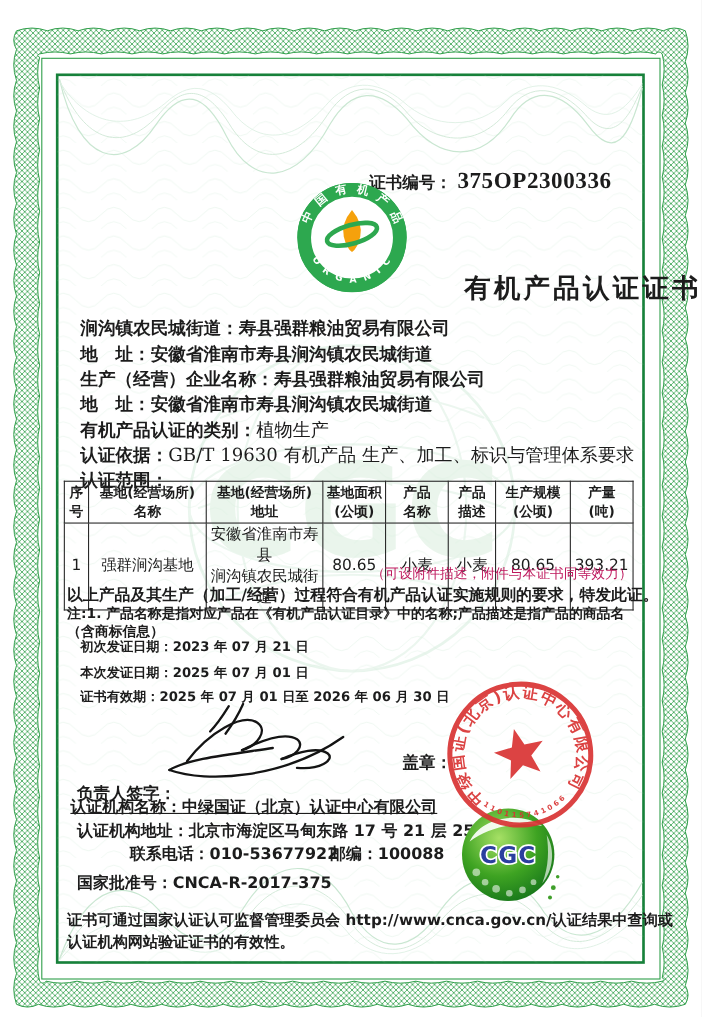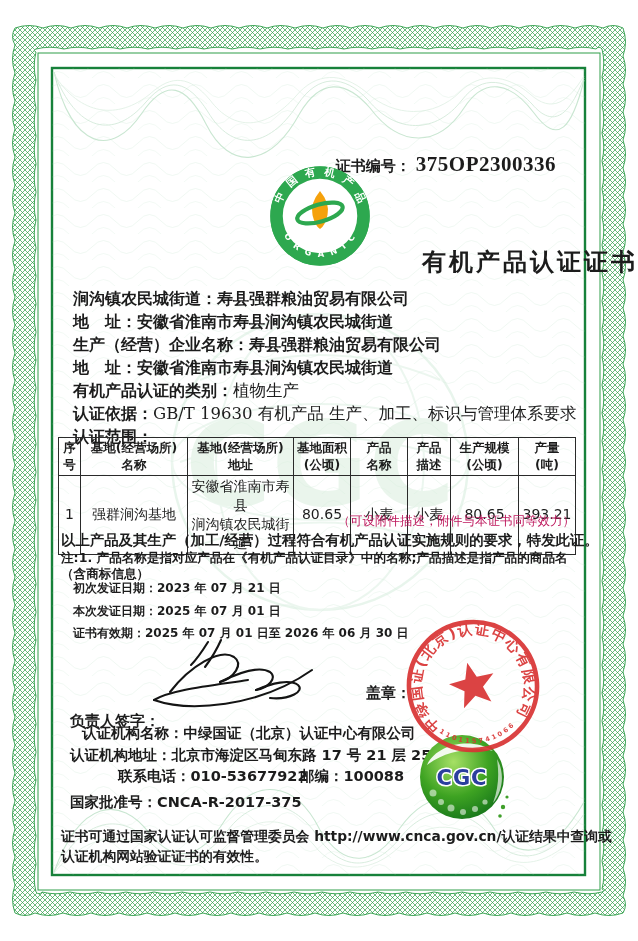--- a/index.html
+++ b/index.html
@@ -25,21 +25,21 @@
   table.scope th span{display:block;}
   .attach-note{right:63px;top:513px;font-size:12.5px;color:#be185d;white-space:nowrap;}
   .statement{left:61px;top:531px;width:525px;font-size:14.4px;font-weight:bold;white-space:nowrap;}
   .note1{left:61px;top:550px;font-size:12.6px;font-weight:bold;white-space:nowrap;}
   .note2{left:61px;top:566px;font-size:12.6px;font-weight:bold;}
   .dates{left:73px;top:577px;}
   .dates .dline{height:22.5px;line-height:22.5px;font-size:12px;font-weight:bold;white-space:nowrap;}
   .sign-label{left:70px;top:712px;font-size:15px;font-weight:bold;}
   .seal-label{left:366px;top:684px;font-size:15px;font-weight:bold;}
   .agency{font-size:14.5px;font-weight:bold;white-space:nowrap;}
-  .a-name{left:82px;top:724px;}
+  .a-name{left:64px;top:724px;text-decoration:underline;}
   .a-addr{left:70px;top:746px;}
   .a-phone{left:70px;top:767px;padding-left:48px;}
   .a-post{left:300px;top:767px;}
   .a-appr{left:70px;top:793px;}
   .f1{left:61px;top:828px;font-size:13.8px;font-weight:bold;white-space:nowrap;}
   .f2{left:61px;top:848px;font-size:13.8px;font-weight:bold;}
   .sig-svg{left:148px;top:636px;z-index:2;}
   .logo-svg{left:270px;top:166px;z-index:2;}
   .cgc-svg{left:415px;top:733px;z-index:3;}
   .seal-svg{left:403px;top:616px;z-index:4;opacity:.92;}

